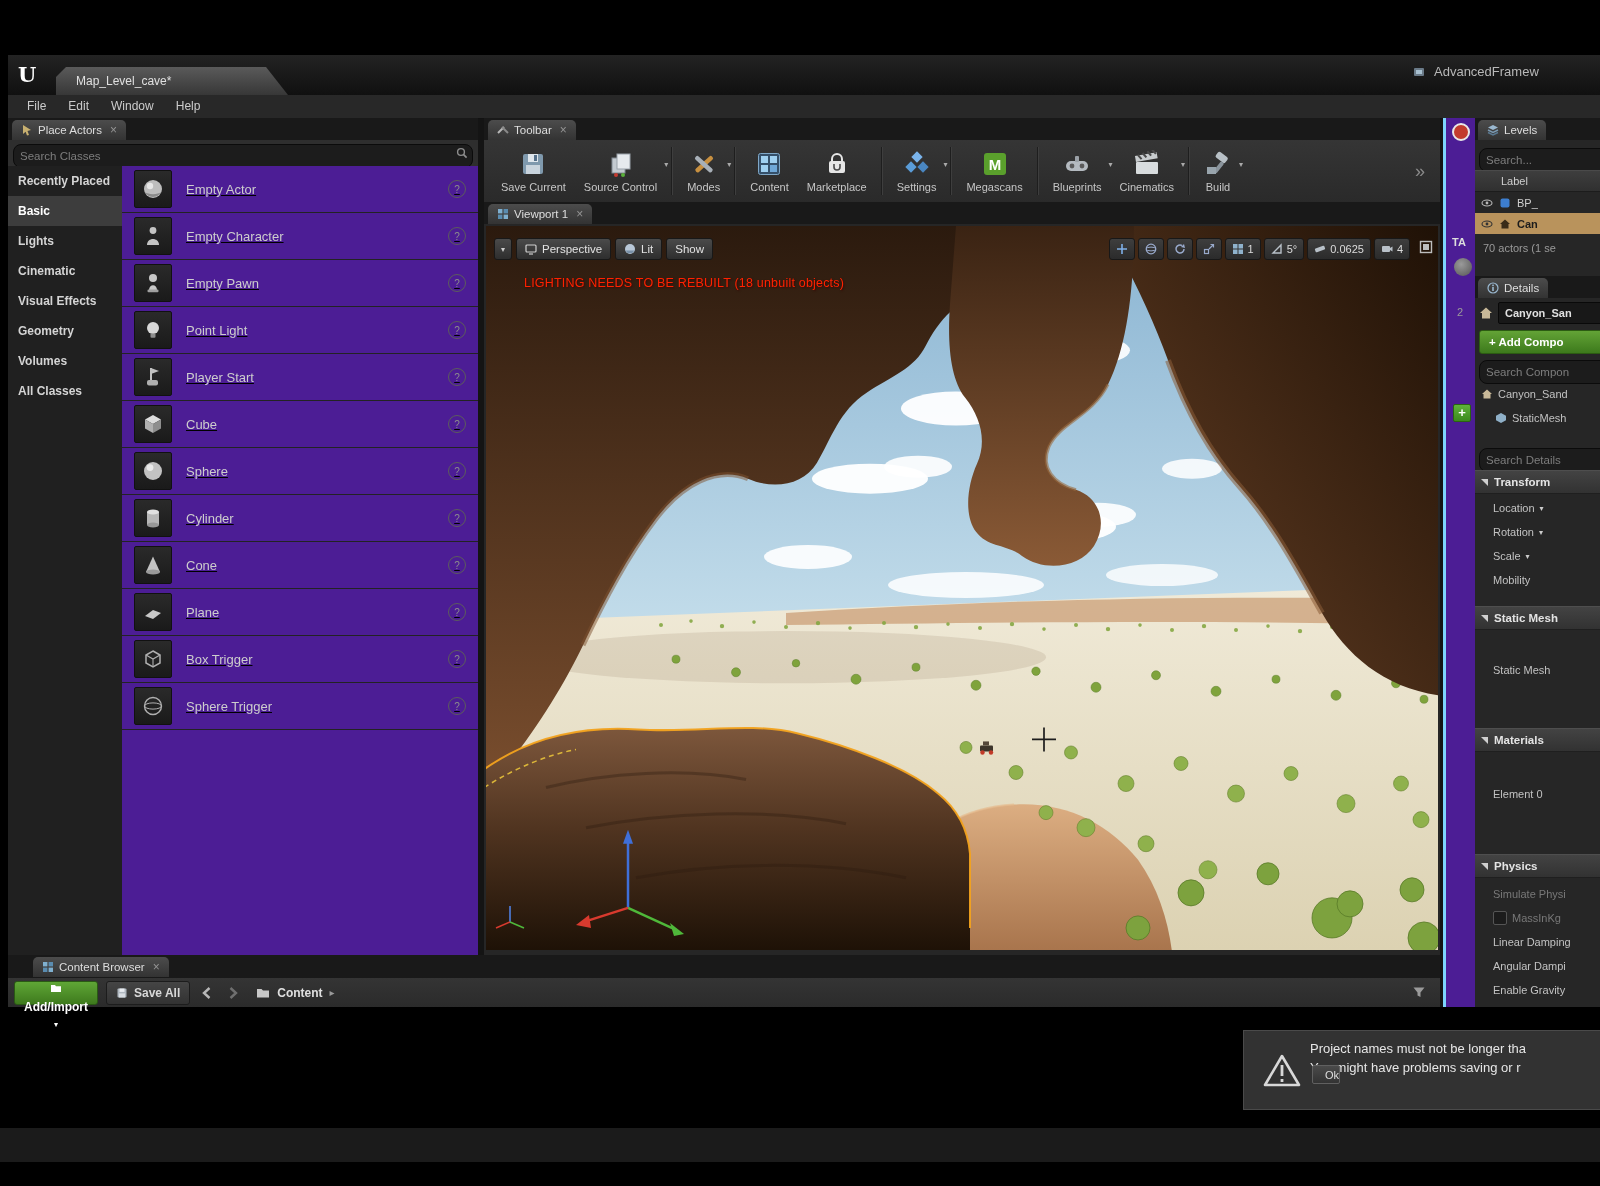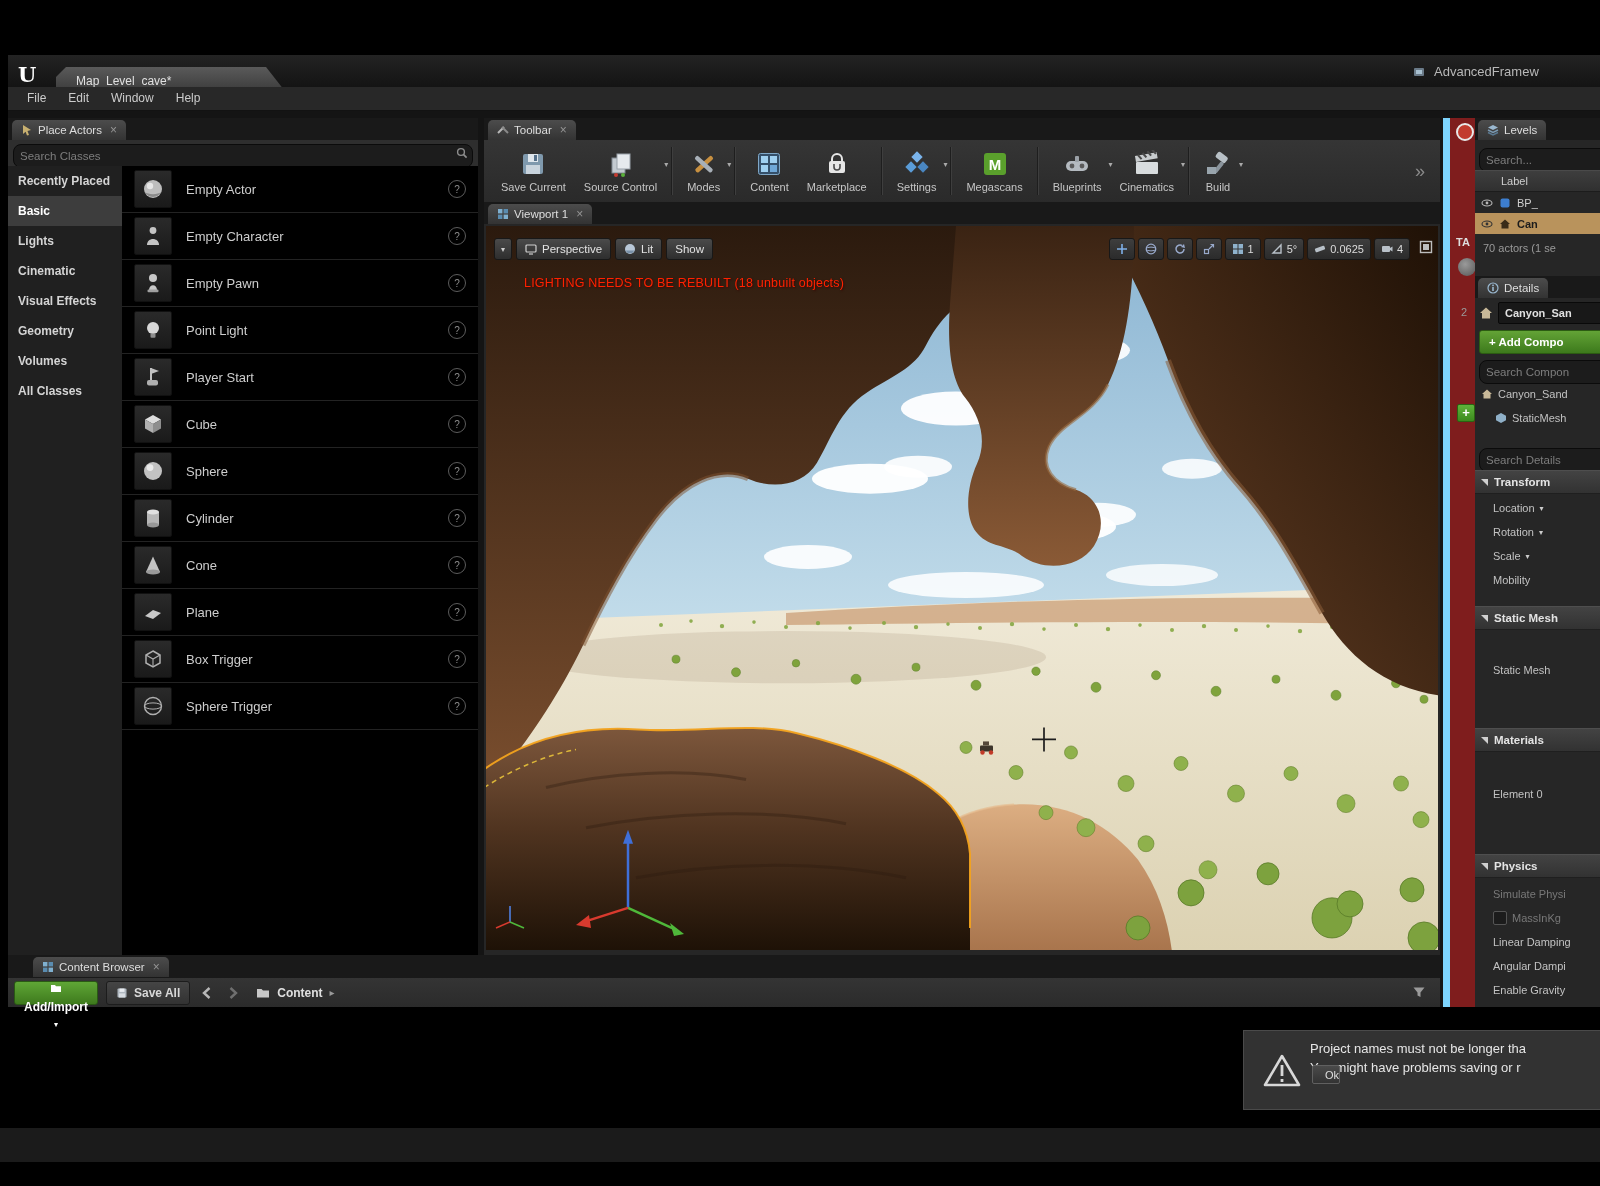--- a/index.html
+++ b/index.html
@@ -7,21 +7,21 @@
           font-family:"Liberation Sans","DejaVu Sans",sans-serif;}
   .abs{position:absolute;}
   .window{position:absolute;left:8px;top:55px;width:1592px;height:952px;background:#141414;}
 
   
   .titlebar{position:absolute;left:0;top:0;right:0;height:40px;background:linear-gradient(#232323,#101010);border-bottom:1px solid #000;}
   .ue-logo{color:#fff;font-weight:bold;font-size:21px;font-family:"DejaVu Serif",serif;}
   .doc-tab{background:linear-gradient(#5a5a5a,#373737);clip-path:polygon(0 100%,0 10px,10px 0,calc(100% - 22px) 0,100% 100%);
            display:flex;align-items:center;padding:0 20px;font-size:12px;color:#e0e0e0;}
   .proj{display:flex;align-items:center;gap:8px;color:#b8b8b8;font-size:13px;white-space:nowrap;}
-  .menubar{position:absolute;left:0;top:32px;right:0;height:23px;background:#282828;border-bottom:1px solid #121212;display:flex;align-items:center;padding-left:8px;}
+  .menubar{position:absolute;left:0;top:40px;right:0;height:23px;background:#282828;border-bottom:1px solid #121212;display:flex;align-items:center;padding-left:8px;}
   .menu-item{padding:0 11px;font-size:12px;color:#cccccc;line-height:23px;}
 
   
   .panel{background:#262626;}
   .tabbar{position:absolute;left:0;top:0;right:0;height:22px;background:#191919;}
   .tab{position:absolute;top:2px;height:20px;display:flex;align-items:center;gap:5px;padding:0 9px;
        background:linear-gradient(#4c4c4c,#333333);border-radius:5px 5px 0 0;font-size:11.5px;color:#dedede;white-space:nowrap;}
   .tab .x{color:#949494;font-size:12px;margin-left:3px;}
   .search{background:#1c1c1c;border:1px solid #0b0b0b;border-radius:8px;color:#bbb;font-size:11.5px;
           padding:11px 6px;height:18px;width:100%;box-sizing:border-box;outline:none;font-family:inherit;}
@@ -79,21 +79,21 @@
               display:flex;align-items:center;gap:8px;padding-left:6px;}
   .addimp{display:flex;align-items:center;gap:6px;height:22px;padding:0 9px;background:linear-gradient(#5fa636,#3e7a1d);
           border:1px solid #2a5a14;border-radius:3px;color:#fff;font-size:12px;font-weight:bold;flex-direction:column;}
   .cb-btn{display:flex;align-items:center;gap:6px;height:22px;padding:0 9px;background:linear-gradient(#454545,#323232);
           border:1px solid #1c1c1c;border-radius:3px;color:#d8d8d8;font-size:12px;font-weight:bold;}
   .navarrow{display:flex;align-items:center;padding:0 2px;}
   .crumb{display:flex;align-items:center;gap:7px;color:#e0e0e0;font-size:12px;font-weight:bold;margin-left:6px;}
   .crumb-arrow{color:#9a9a9a;font-size:10px;}
 
   
-  #sidestrip{background:#7f1d1d;border-left:7px solid #7dd3fc;border-right:1px solid #0f0f0f;}
+  #sidestrip{background:#4c1d95;border-left:3px solid #7dd3fc;border-right:1px solid #0f0f0f;}
   .plusbtn{width:16px;height:16px;background:linear-gradient(#5fb33a,#3c8a1e);border:1px solid #2a6412;border-radius:2px;
            color:#fff;font-weight:bold;font-size:13px;display:flex;align-items:center;justify-content:center;line-height:14px;}
 
   
   .dialog{position:absolute;left:1243px;top:1030px;width:400px;height:78px;background:#323232;
           border:1px solid #4a4a4a;box-shadow:0 0 0 1px #000;}
   .dialog-text{font-size:13px;color:#e6e6e6;line-height:19px;white-space:nowrap;}
   .okbtn{width:26px;height:17px;background:linear-gradient(#4a4a4a,#333);border:1px solid #606060;border-radius:2px;
          color:#ddd;font-size:11px;display:flex;align-items:center;justify-content:center;}
   .bottom-strip{position:absolute;left:0;top:1128px;width:1600px;height:34px;background:#1b1b1b;}
@@ -155,21 +155,21 @@
       <div class="abs" style="left:0;top:48px;bottom:0;width:114px;background:#202020;">
         <div class="cat">Recently Placed</div>
         <div class="cat active">Basic</div>
         <div class="cat">Lights</div>
         <div class="cat">Cinematic</div>
         <div class="cat">Visual Effects</div>
         <div class="cat">Geometry</div>
         <div class="cat">Volumes</div>
         <div class="cat">All Classes</div>
       </div>
-      <div class="abs" style="left:114px;top:48px;right:0;bottom:0;background:#000000;text-decoration:underline;">
+      <div class="abs" style="left:114px;top:48px;right:0;bottom:0;background:#4c1d95;text-decoration:underline;">
         <div class="arow">
           <span class="abox">
               <svg class="i24" viewBox="0 0 24 24">
                 <circle cx="12" cy="12" r="9" fill="#bdbdbd"></circle>
                 <circle cx="9" cy="9" r="3.2" fill="#e6e6e6"></circle>
                 <path d="M4,15 a9,9 0 0 0 16,0 a9,4 0 0 1 -16,0" fill="#8a8a8a"></path>
               </svg>
             </span>
           <span class="alabel">Empty Actor</span>
           <span class="help">?</span>

